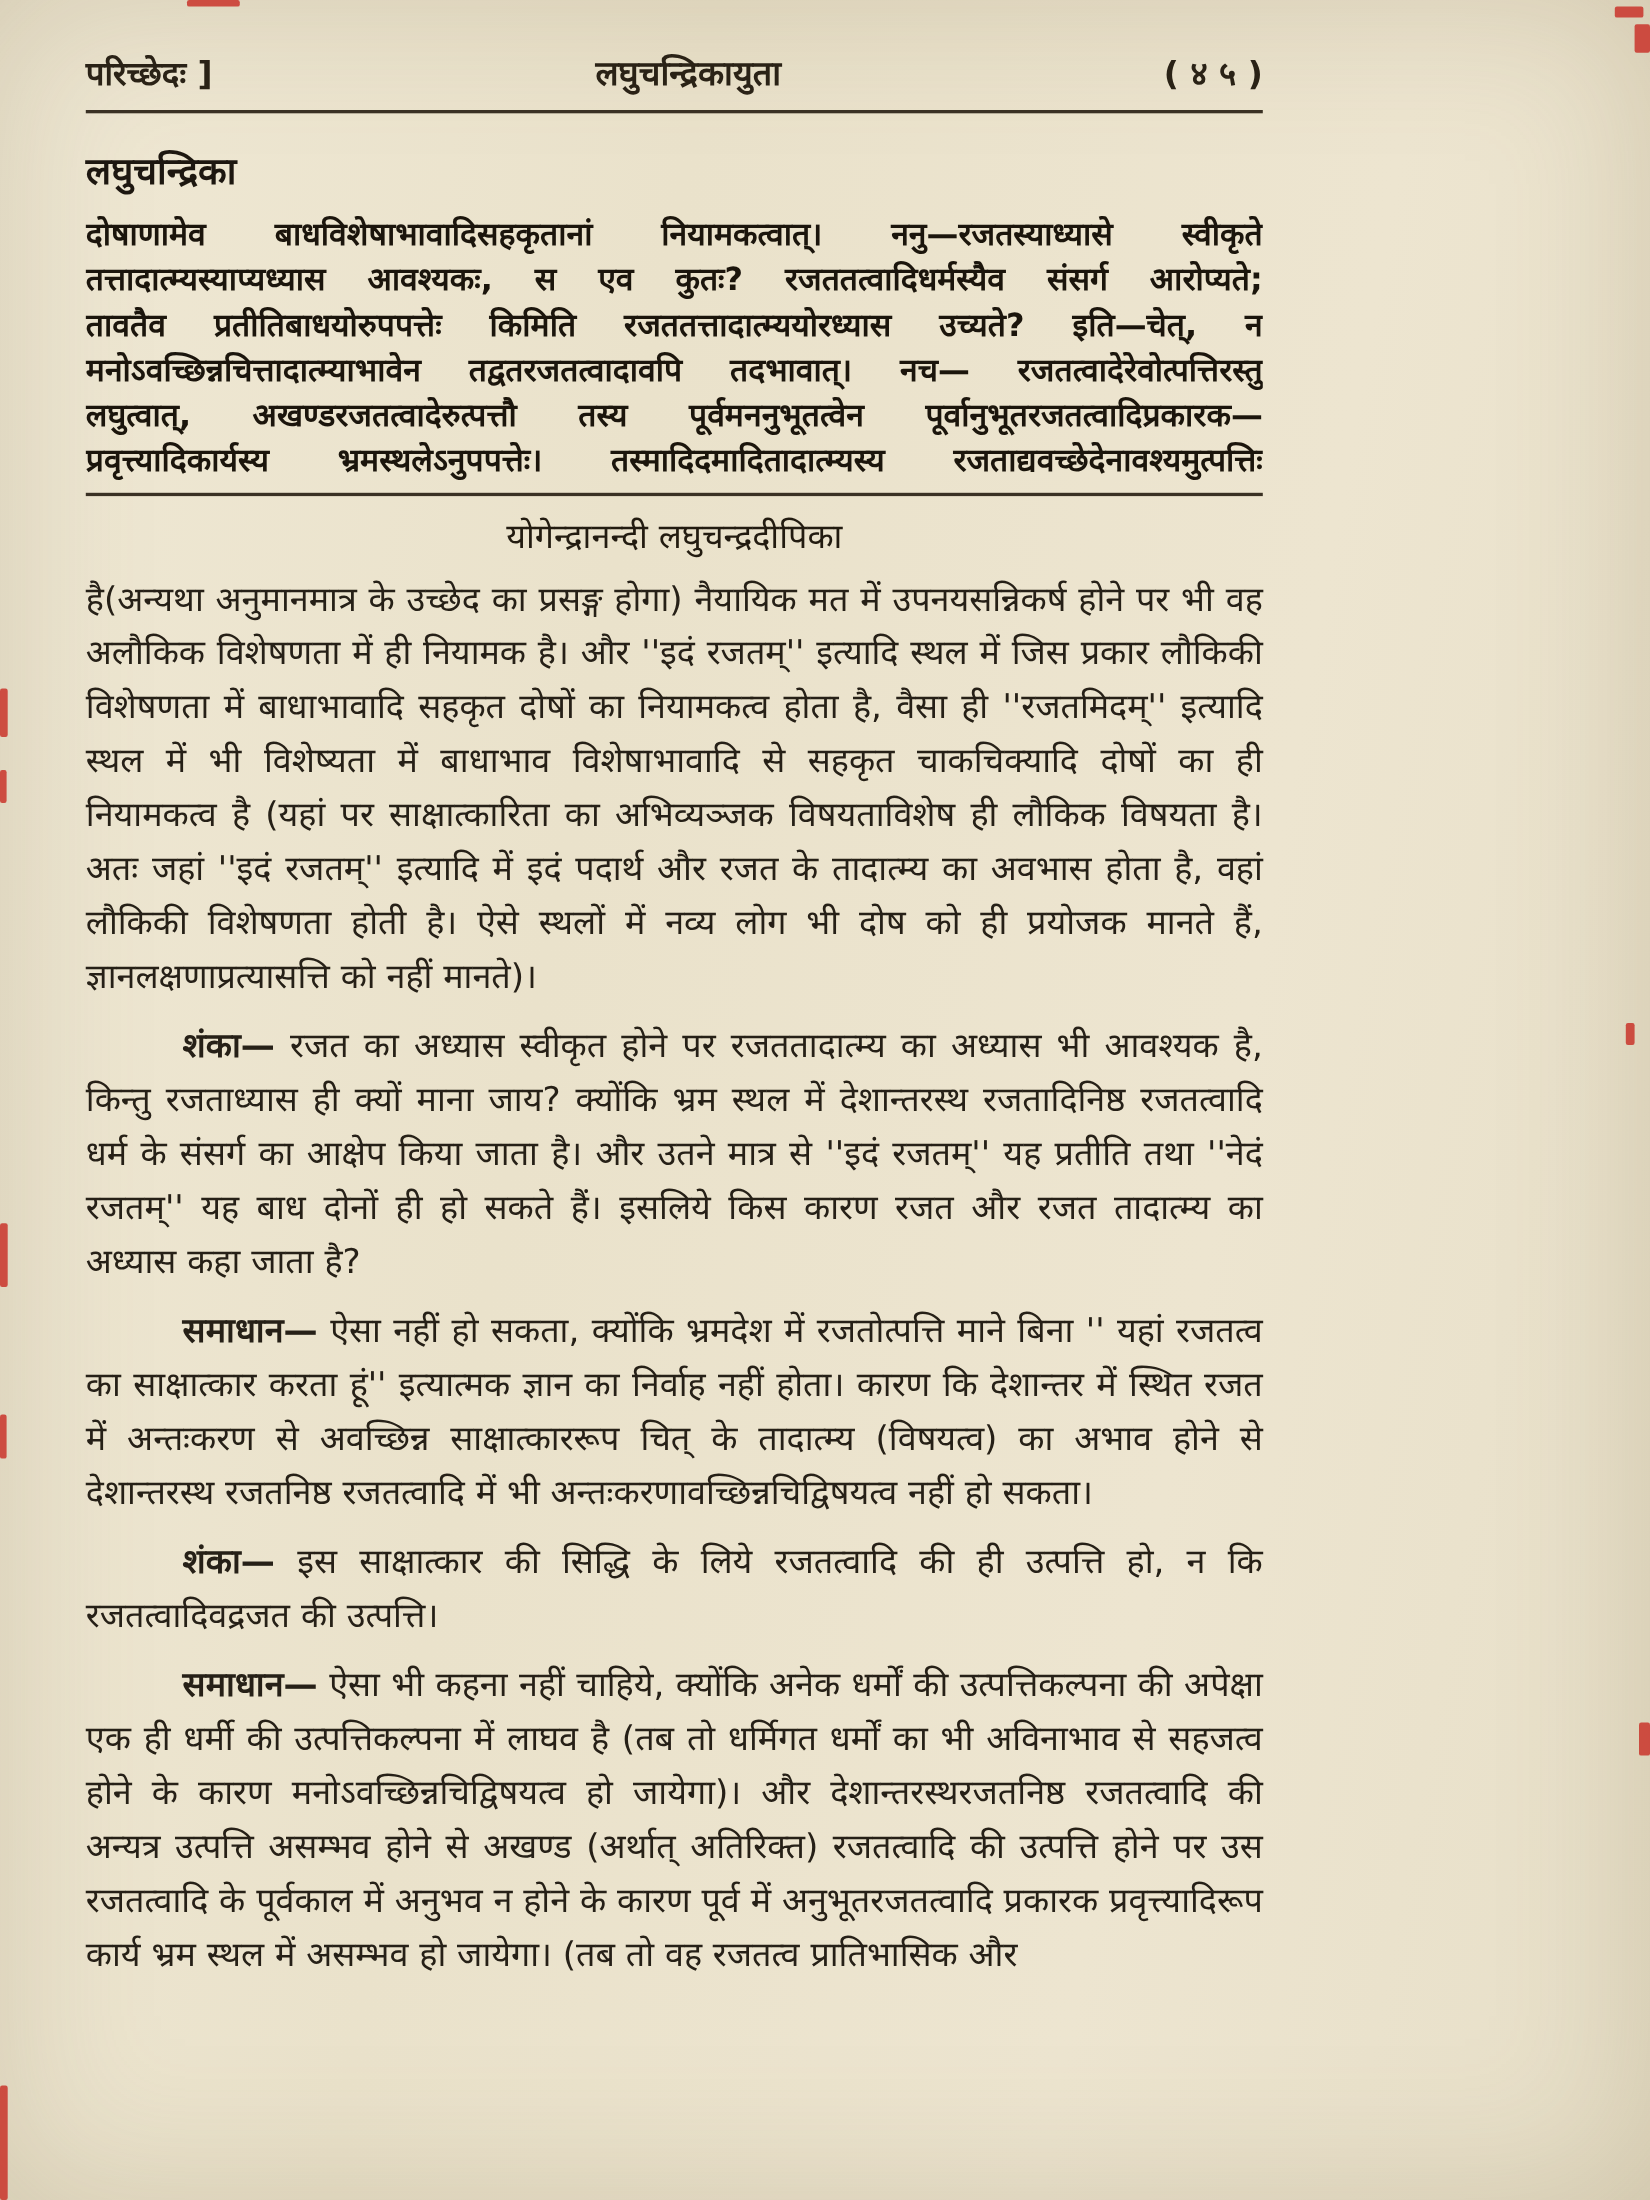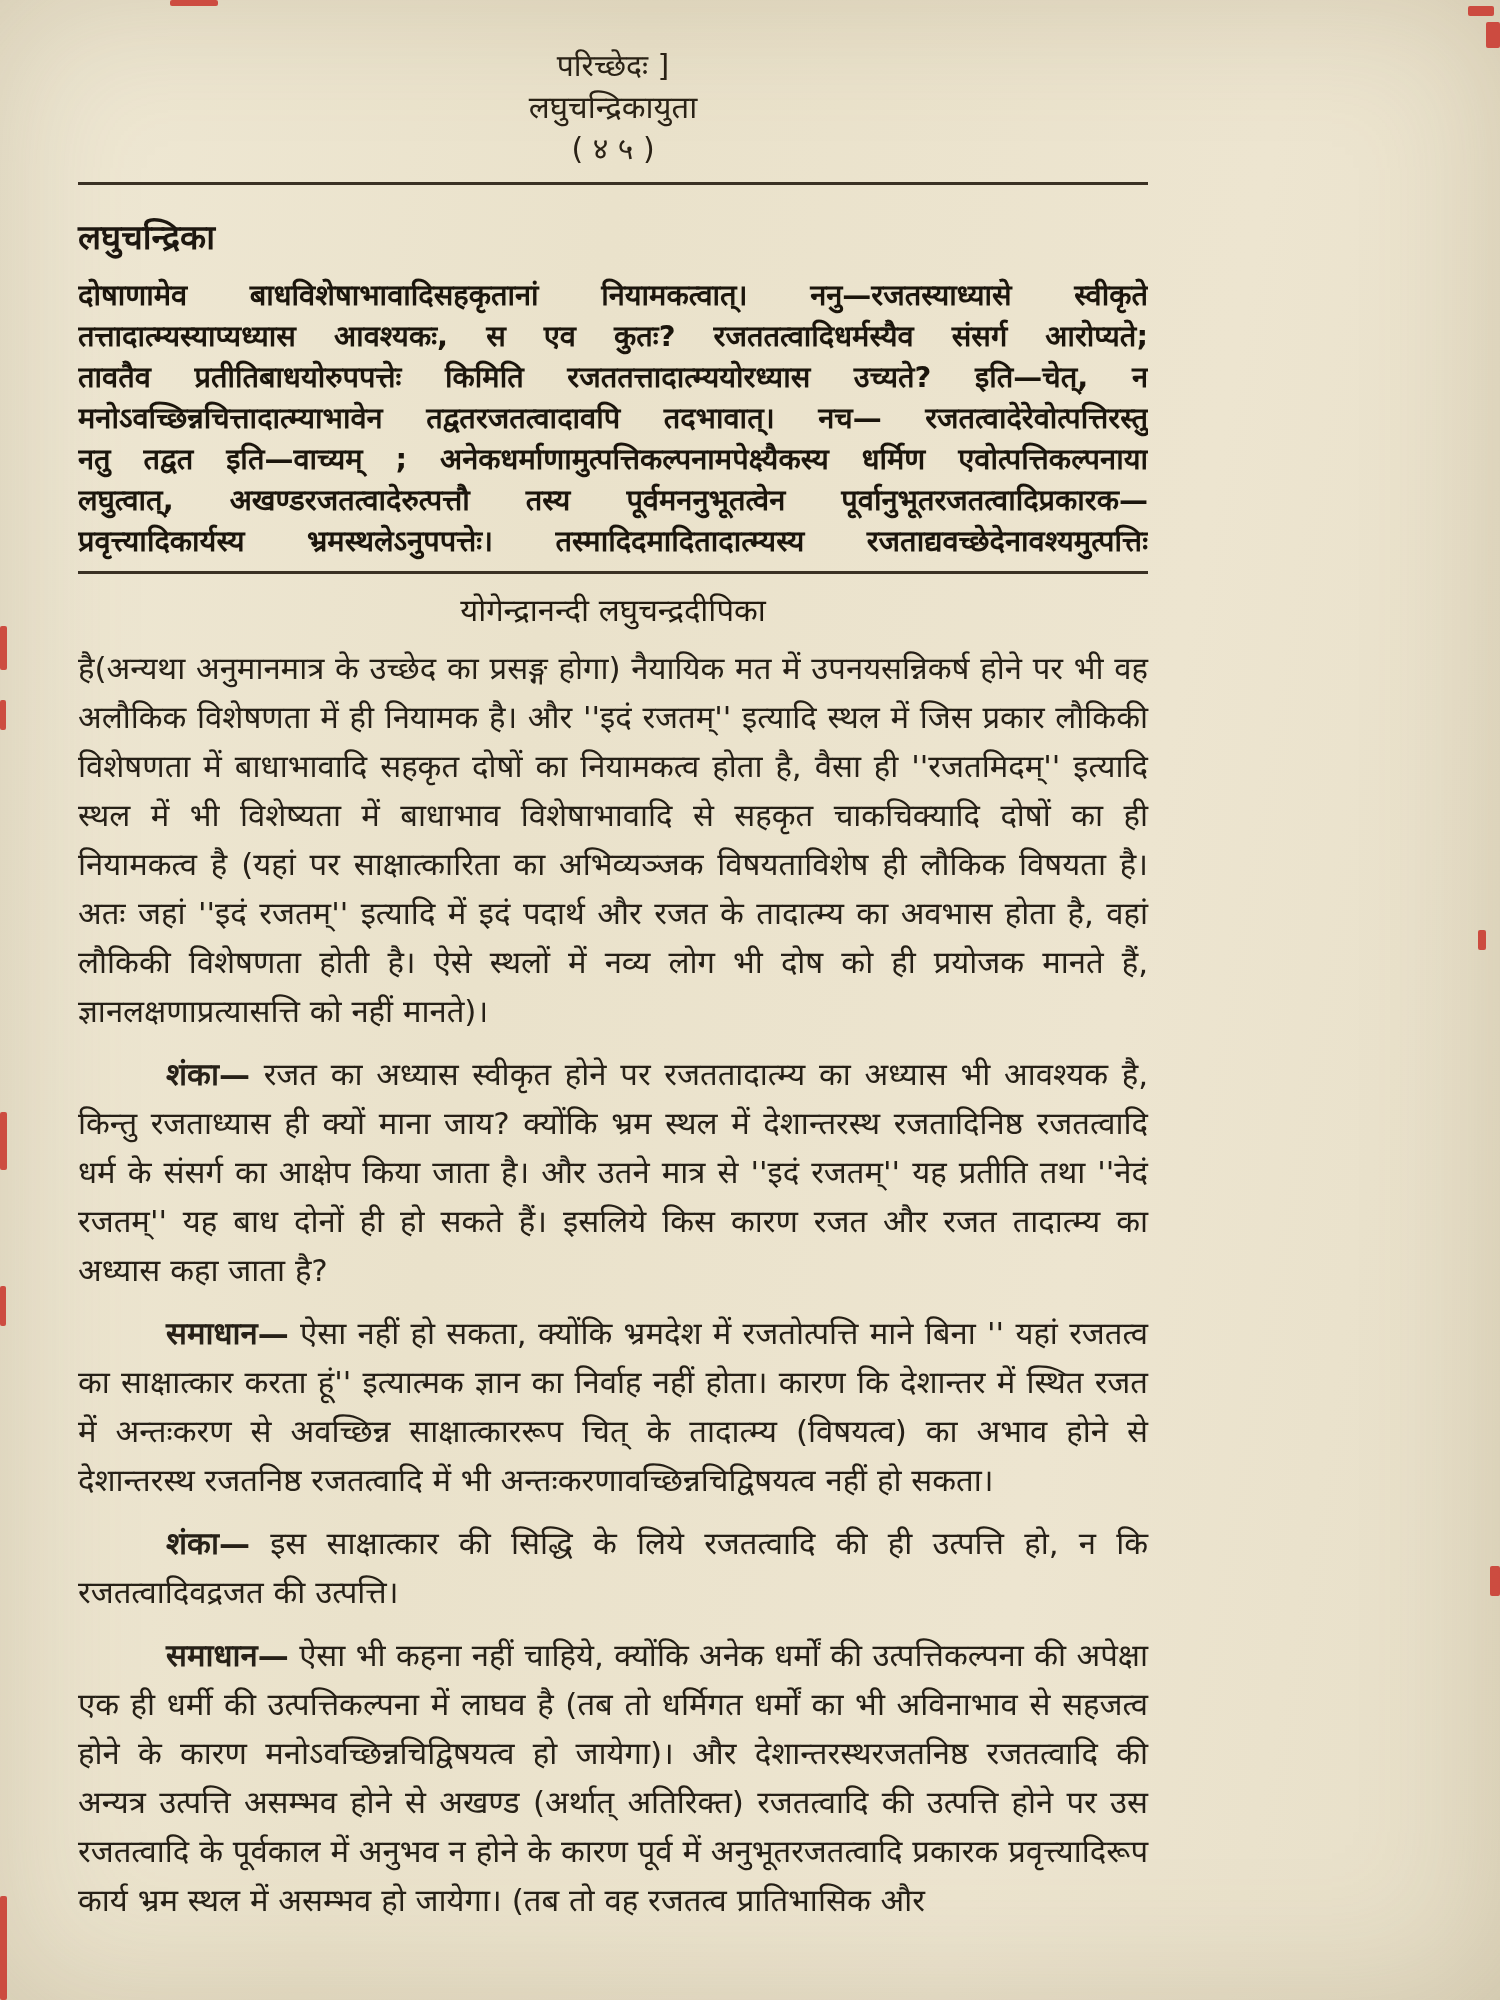--- a/index.html
+++ b/index.html
@@ -17,25 +17,24 @@
     color:#241d12;
   }
   .content{
     position:absolute;
     left:78px;top:44px;
     width:1070px;
   }
   .header{
     display:flex;
     justify-content:space-between;
-    align-items:center;
+    align-items:flex-end;
     font-size:30px;
-    font-weight:400;
+    font-weight:700;
     color:#2a2216;
-    flex-direction:column;
   }
   .header .h-center{font-size:31px;}
   .rule{
     border:0;
     border-top:3px solid #3a3124;
     margin:0;
   }
   .rule-top{margin-top:14px;}
   .title{
     font-size:34px;
@@ -119,21 +118,20 @@
 
     <hr class="rule rule-top">
 
     <div class="title">लघुचन्द्रिका</div>
 
     <div class="mula">
       <div class="line">दोषाणामेव बाधविशेषाभावादिसहकृतानां नियामकत्वात्। ननु—रजतस्याध्यासे स्वीकृते</div>
       <div class="line">तत्तादात्म्यस्याप्यध्यास आवश्यकः, स एव कुतः? रजततत्वादिधर्मस्यैव संसर्ग आरोप्यते;</div>
       <div class="line">तावतैव प्रतीतिबाधयोरुपपत्तेः किमिति रजततत्तादात्म्ययोरध्यास उच्यते? इति—चेत्, न</div>
       <div class="line">मनोऽवच्छिन्नचित्तादात्म्याभावेन तद्वतरजतत्वादावपि तदभावात्। नच— रजतत्वादेरेवोत्पत्तिरस्तु</div>
-      <div class="line">नतु तद्वत इति—वाच्यम् ; अनेकधर्माणामुत्पत्तिकल्पनामपेक्ष्यैकस्य धर्मिण एवोत्पत्तिकल्पनाया</div>
       <div class="line">लघुत्वात्, अखण्डरजतत्वादेरुत्पत्तौ तस्य पूर्वमननुभूतत्वेन पूर्वानुभूतरजतत्वादिप्रकारक—</div>
       <div class="line">प्रवृत्त्यादिकार्यस्य भ्रमस्थलेऽनुपपत्तेः। तस्मादिदमादितादात्म्यस्य रजताद्यवच्छेदेनावश्यमुत्पत्तिः</div>
     </div>
 
     <hr class="rule rule-mid">
 
     <div class="subtitle">योगेन्द्रानन्दी लघुचन्द्रदीपिका</div>
 
     <div class="commentary">
       <p><span class="lead"></span><span>है(अन्यथा अनुमानमात्र के उच्छेद का प्रसङ्ग होगा) नैयायिक मत में उपनयसन्निकर्ष होने पर भी वह अलौकिक विशेषणता में ही नियामक है। और ''इदं रजतम्'' इत्यादि स्थल में जिस प्रकार लौकिकी विशेषणता में बाधाभावादि सहकृत दोषों का नियामकत्व होता है, वैसा ही ''रजतमिदम्'' इत्यादि स्थल में भी विशेष्यता में बाधाभाव विशेषाभावादि से सहकृत चाकचिक्यादि दोषों का ही नियामकत्व है (यहां पर साक्षात्कारिता का अभिव्यञ्जक विषयताविशेष ही लौकिक विषयता है। अतः जहां ''इदं रजतम्'' इत्यादि में इदं पदार्थ और रजत के तादात्म्य का अवभास होता है, वहां लौकिकी विशेषणता होती है। ऐसे स्थलों में नव्य लोग भी दोष को ही प्रयोजक मानते हैं, ज्ञानलक्षणाप्रत्यासत्ति को नहीं मानते)।</span></p>

